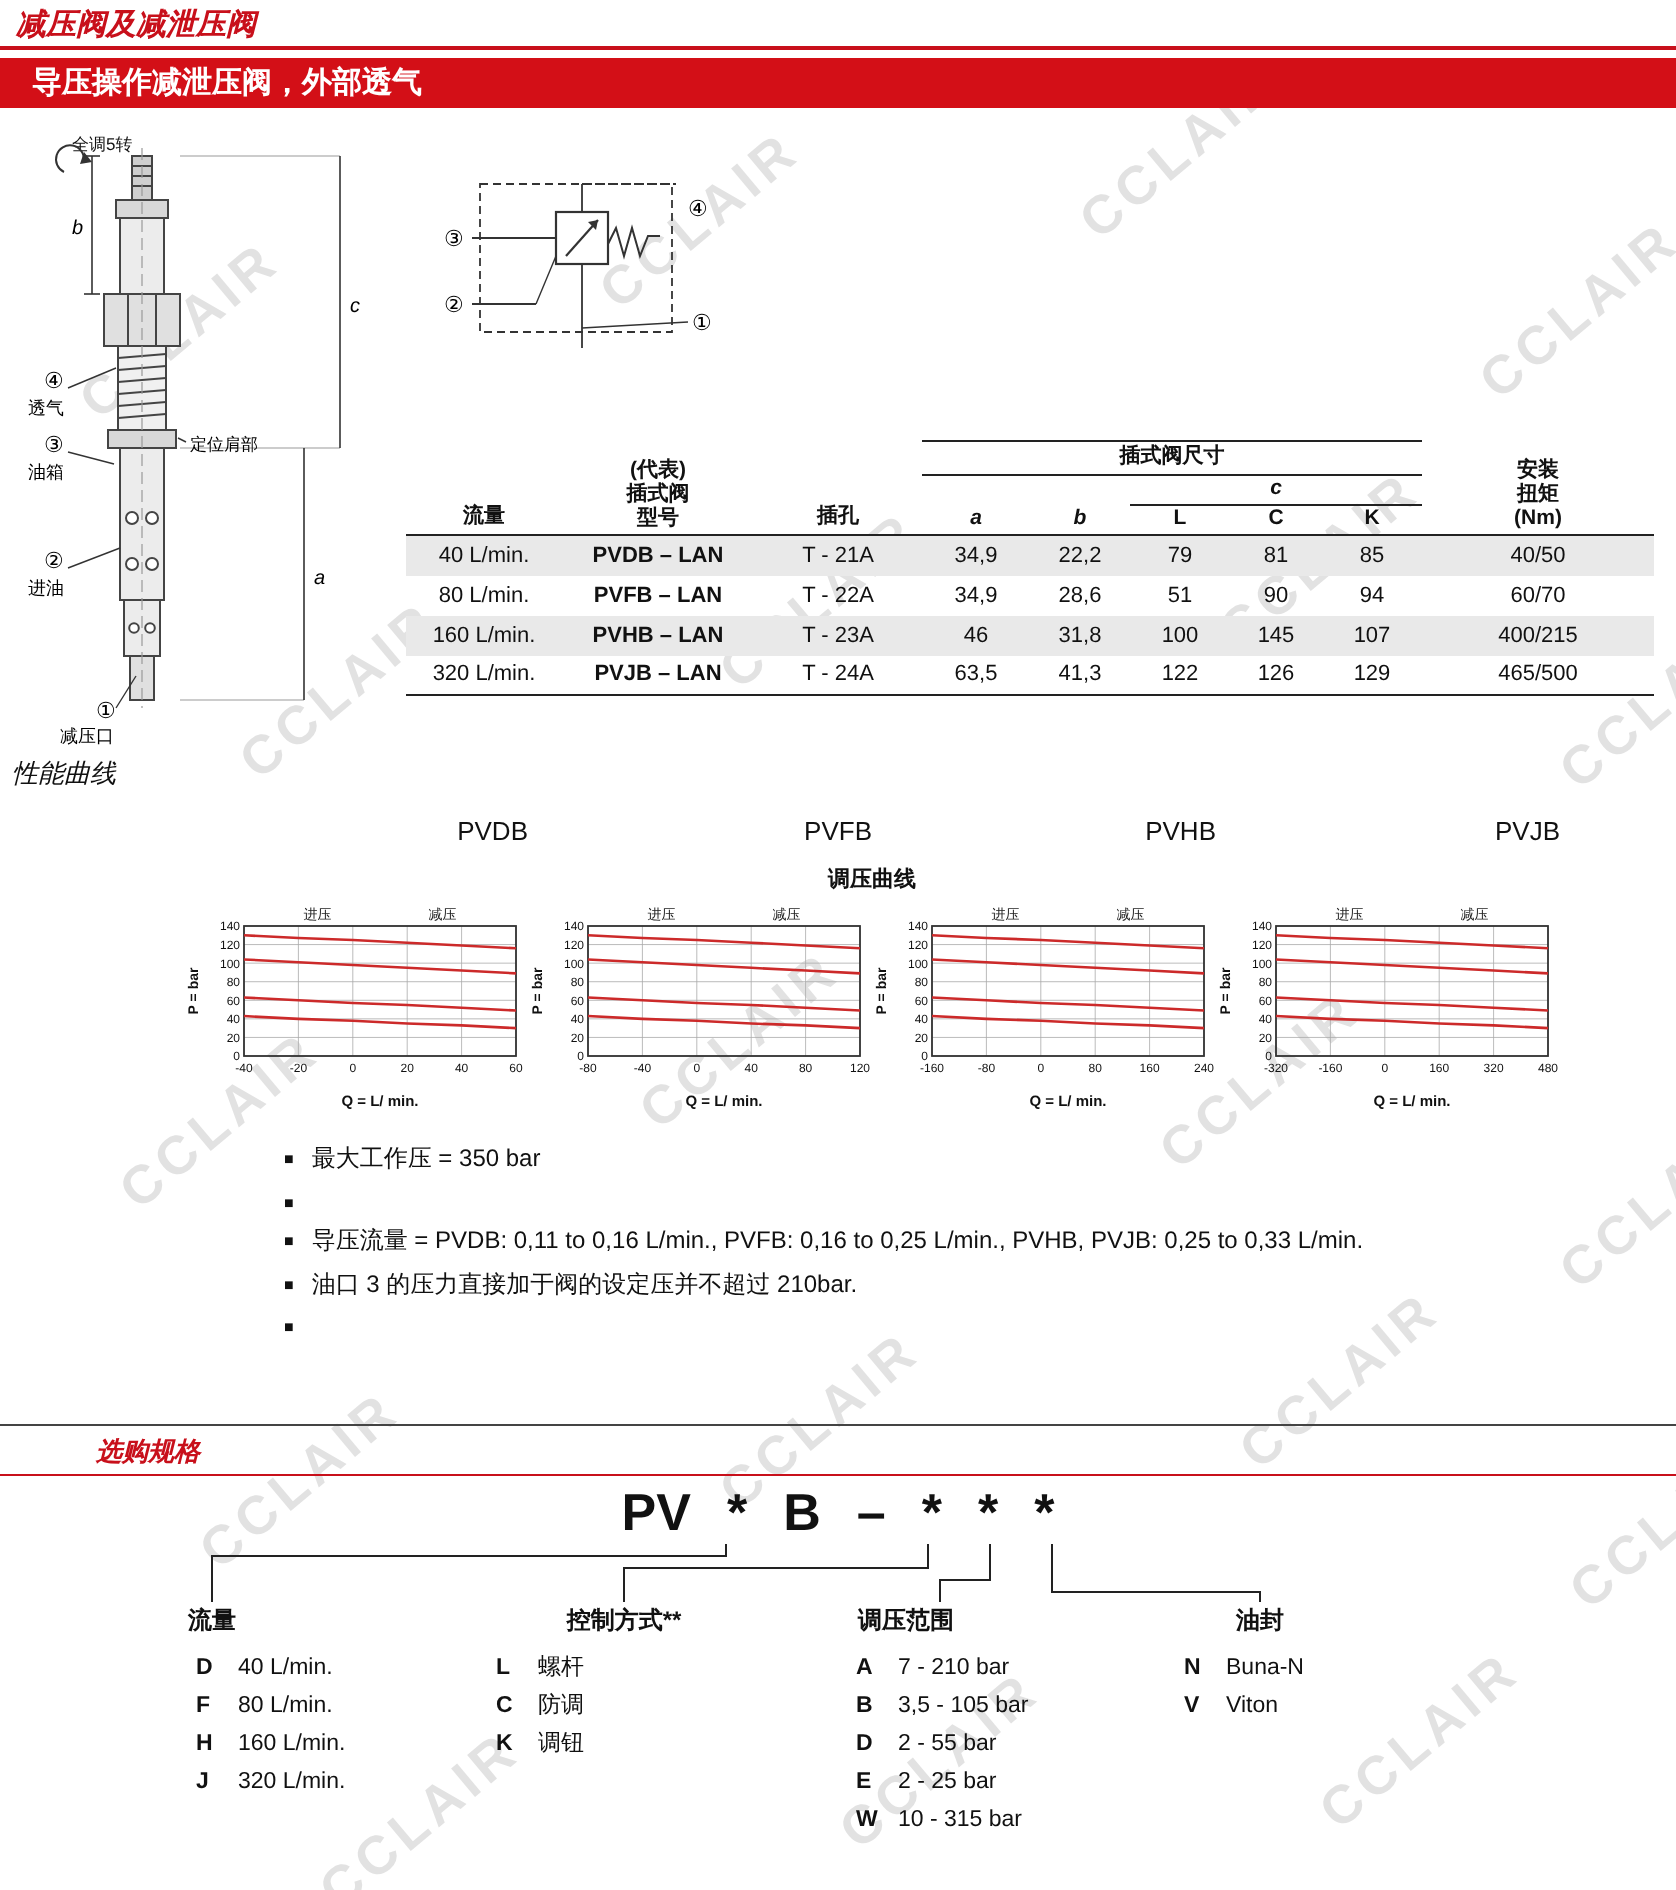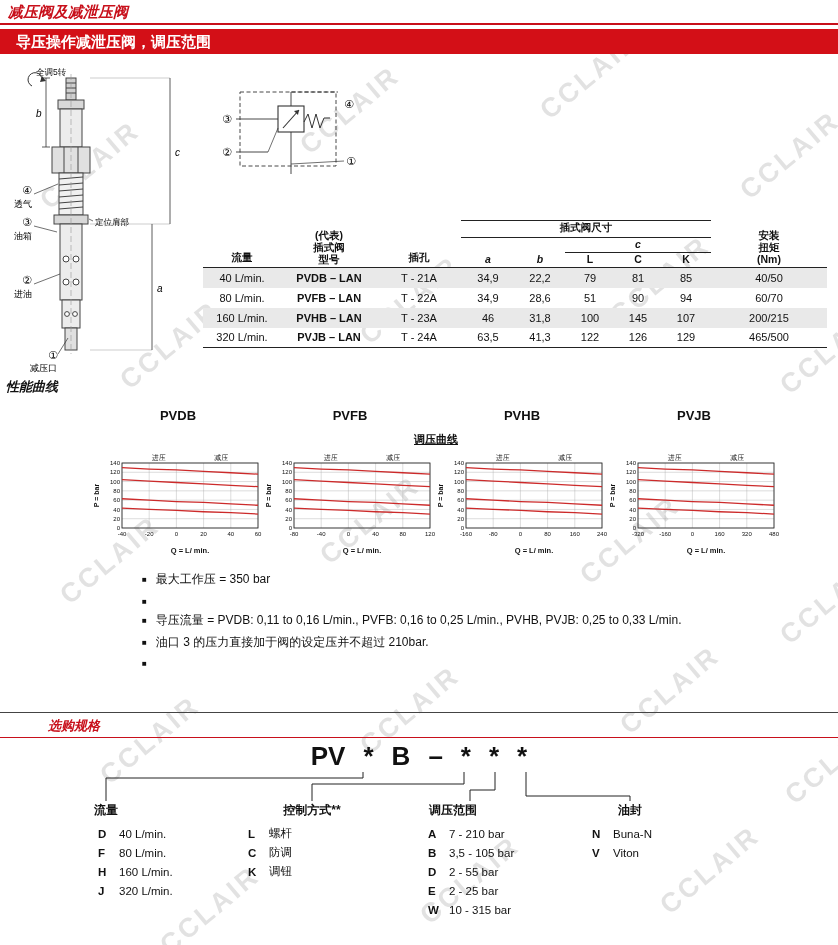--- a/index.html
+++ b/index.html
@@ -34,24 +34,24 @@
   .pre{white-space:pre-line;line-height:1.15;}
   .ital{font-style:italic;}
   .b-top{border-top:1.4px solid #222;}
   .b-bot{border-bottom:1px solid #222;}
   .hdr-bot{border-bottom:1.2px solid #222;}
   tbody tr{height:20px;}
   tbody tr.shade{background:#e9e9e9;}
   tbody tr:last-child td{border-bottom:1.4px solid #222;}
   td.model{font-weight:bold;}
   
-  #perf-title{left:6px;top:378px;font-size:13px;font-weight:bold;font-style:italic;}
+  #perf-title{left:6px;top:378px;font-size:13px;font-weight:normal;font-style:italic;}
   #chart-titles{left:92px;top:408px;width:688px;display:flex;}
-  #chart-titles div{flex:1;text-align:center;font-weight:bold;font-size:13px;}
-  #chart-subtitle{left:92px;top:432px;width:688px;text-align:center;font-weight:bold;font-size:11px;text-decoration:underline;}
+  #chart-titles div{flex:1;text-align:right;font-weight:normal;font-size:13px;}
+  #chart-subtitle{left:92px;top:432px;width:688px;text-align:center;font-weight:bold;font-size:11px;}
   #charts-row{left:92px;top:448px;width:688px;display:flex;text-align:center;}
   .chart{width:172px;height:112px;}
   
   #bullets{left:142px;top:572px;width:584px;}
   .bullet{display:flex;margin-bottom:6px;font-size:12px;line-height:1.3;}
   .bmark{font-size:8px;margin-right:9px;margin-top:3px;}
   
   #blackline{left:0;top:712px;width:838px;height:1px;background:#444;}
   #order-title{left:8px;top:717px;font-size:13px;font-weight:bold;font-style:italic;color:#c8101b;margin-left:40px;}
   #redline2{left:0;top:737px;width:838px;height:1px;background:#c8101b;}
@@ -91,21 +91,21 @@
     <div class="wm" style="left: 350px; top: 695px;">CCLAIR</div>
     <div class="wm" style="left: 610px; top: 675px;">CCLAIR</div>
     <div class="wm" style="left: 775px; top: 745px;">CCLAIR</div>
     <div class="wm" style="left: 150px; top: 895px;">CCLAIR</div>
     <div class="wm" style="left: 410px; top: 865px;">CCLAIR</div>
     <div class="wm" style="left: 650px; top: 855px;">CCLAIR</div>
   </div>
 
 <div class="layer" id="top-title">减压阀及减泄压阀</div>
 <div class="layer" id="redline1"></div>
-<div class="layer" id="banner">导压操作减泄压阀，调压范围</div>
+<div class="layer" id="banner">导压操作减泄压阀，外部透气</div>
 
 <div class="layer" id="valve-wrap">
   <svg width="205" height="310" viewBox="0 0 205 310">
     <g stroke="#444" stroke-width="1" fill="#e4e4e4">
 
       <rect x="64" y="14" width="10" height="22" fill="#cfcfcf"></rect>
       <line x1="64" y1="19" x2="74" y2="19"></line>
         <line x1="64" y1="24" x2="74" y2="24"></line>
         <line x1="64" y1="29" x2="74" y2="29"></line>
       <rect x="56" y="36" width="26" height="9" fill="#d8d8d8"></rect>
@@ -254,21 +254,21 @@
       </tr>
       <tr class="shade">
         <td>160 L/min.</td>
         <td class="model">PVHB – LAN</td>
         <td>T - 23A</td>
         <td>46</td>
         <td>31,8</td>
         <td>100</td>
         <td>145</td>
         <td>107</td>
-        <td>200/215</td>
+        <td>400/215</td>
       </tr>
       <tr>
         <td>320 L/min.</td>
         <td class="model">PVJB – LAN</td>
         <td>T - 24A</td>
         <td>63,5</td>
         <td>41,3</td>
         <td>122</td>
         <td>126</td>
         <td>129</td>

